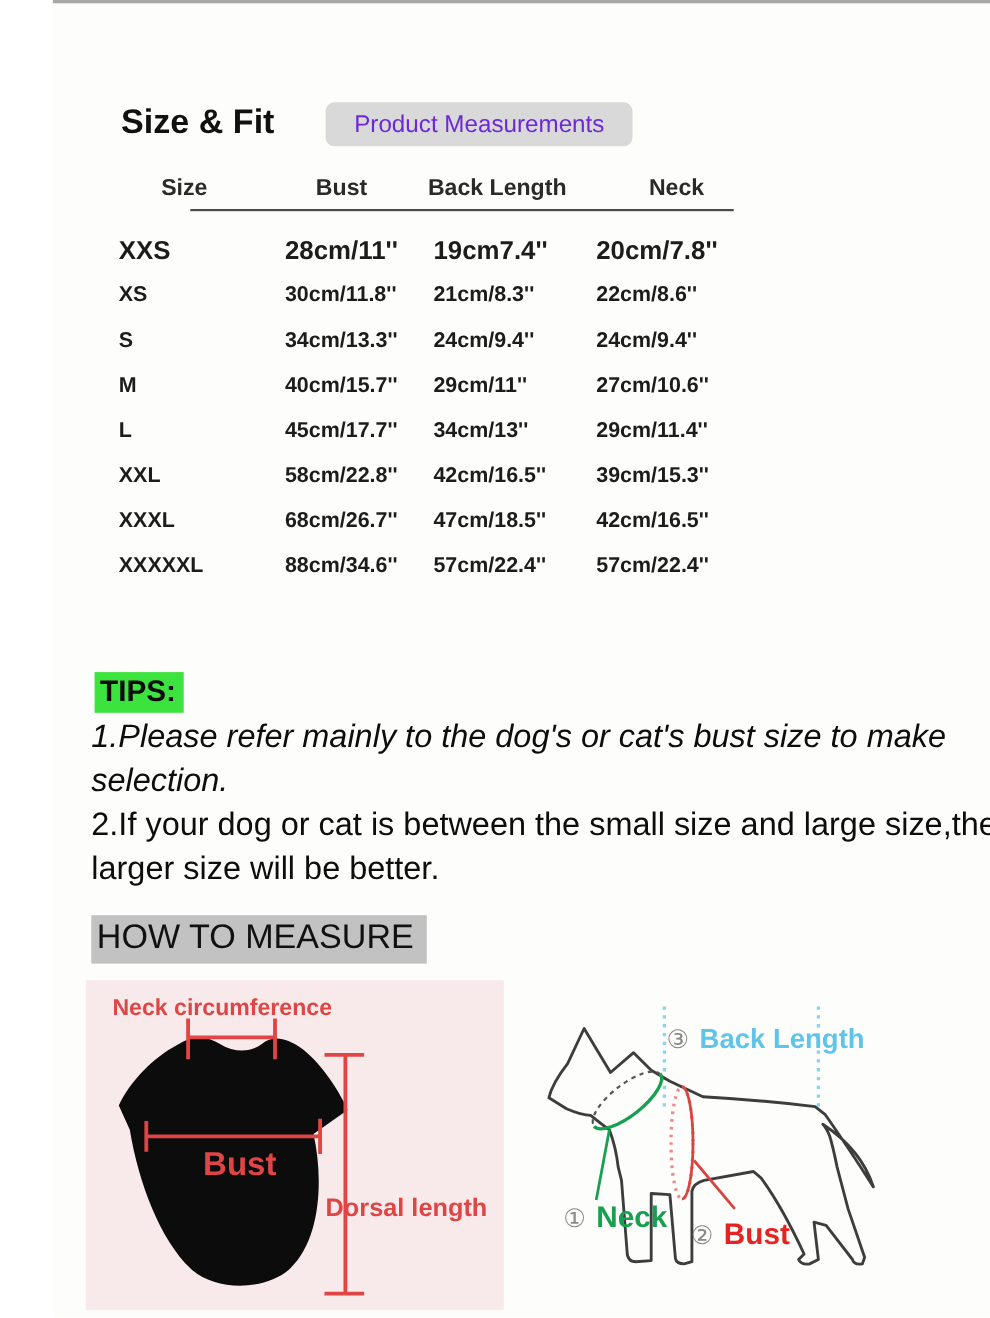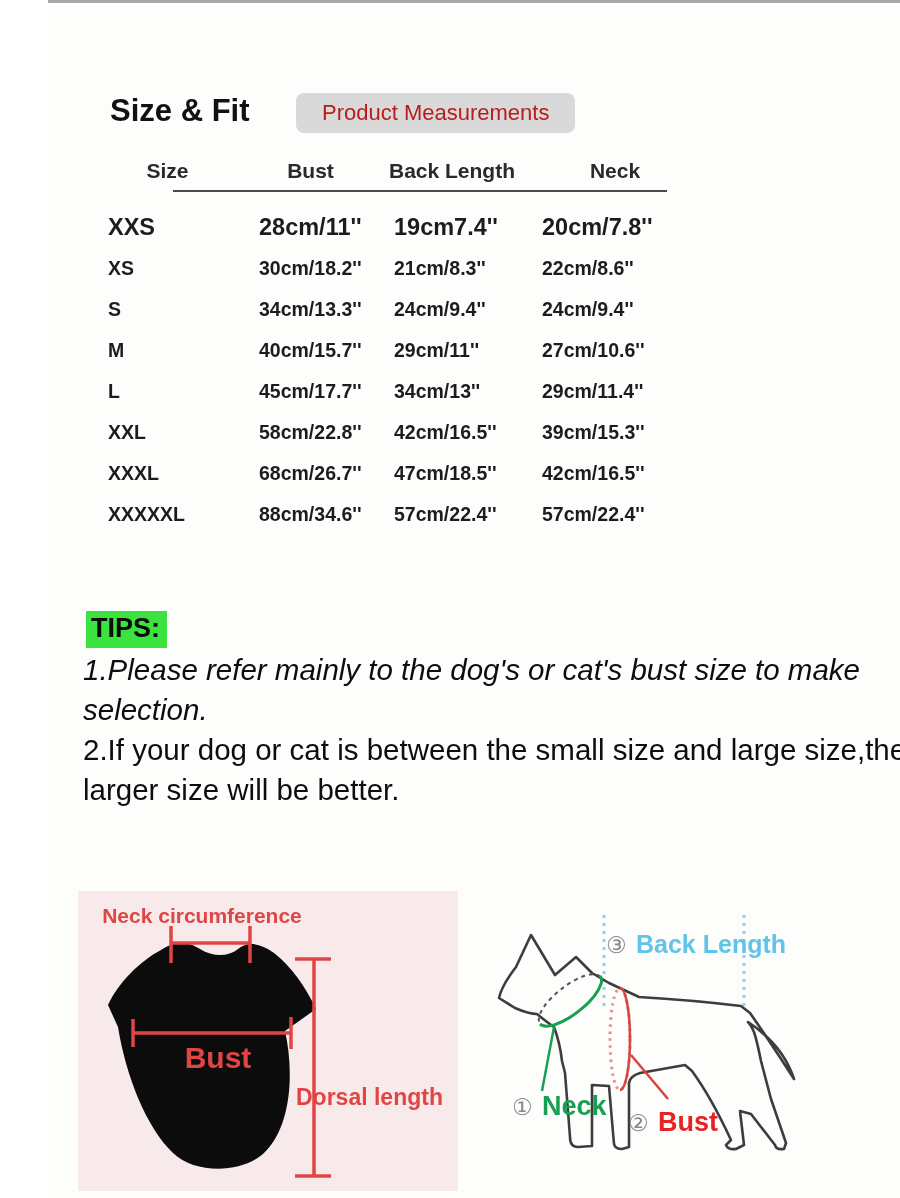--- a/index.html
+++ b/index.html
@@ -9,21 +9,21 @@
     border-top:3px solid #a8a8a8;
     box-sizing:border-box;
     font-family:"Liberation Sans", sans-serif;
     color:#141414;
     margin-left:48px;
   }
   
   .page-title{position:absolute;left:62px;top:90px;font-size:31px;font-weight:bold;color:#111;}
   .badge{
     position:absolute;left:248px;top:90px;
-    background:#d9d9d9;color:#b91c1c;
+    background:#d9d9d9;color:#6d28d9;
     font-size:22px;padding:7px 26px;border-radius:8px;border:0;
     font-family:"Liberation Sans", sans-serif;
   }
   
   .thead{
     position:absolute;left:44px;top:156px;width:612px;
     display:grid;grid-template-columns:151px 135px 148px 178px;
     font-size:21px;font-weight:bold;color:#2a2a2a;
   }
   .thead span{text-align:center;}
@@ -73,21 +73,21 @@
 
   <div class="tbody">
     <div class="trow row-lg">
       <span>XXS</span>
       <span>28cm/11''</span>
       <span>19cm7.4''</span>
       <span>20cm/7.8''</span>
     </div>
     <div class="trow">
       <span>XS</span>
-      <span>30cm/18.2''</span>
+      <span>30cm/11.8''</span>
       <span>21cm/8.3''</span>
       <span>22cm/8.6''</span>
     </div>
     <div class="trow">
       <span>S</span>
       <span>34cm/13.3''</span>
       <span>24cm/9.4''</span>
       <span>24cm/9.4''</span>
     </div>
     <div class="trow">
@@ -119,20 +119,21 @@
       <span>88cm/34.6''</span>
       <span>57cm/22.4''</span>
       <span>57cm/22.4''</span>
     </div>
   </div>
 
   <div class="tips-heading">TIPS:</div>
   <div class="tip-text tip-1">1.Please refer mainly to the dog's or cat's  bust size to make selection.</div>
   <div class="tip-text tip-2">2.If your dog or cat is between the small size and large size,the larger size will be better.</div>
 
+  <div class="measure-heading">HOW TO MEASURE</div>
 
   <div class="shirt-panel">
     <svg width="380" height="300" viewBox="0 0 380 300">
       <path fill="#0c0c0c" d="M 30 114 C 40 92, 62 70, 83 59 C 100 48, 112 52, 122 58 C 135 66, 150 66, 160 58
            C 170 50, 182 52, 196 62 C 212 74, 228 96, 238 118 L 207 140
            C 216 180, 214 235, 186 262 C 165 282, 118 284, 95 262 C 68 236, 48 185, 40 136 Z"></path>
 
       <g stroke="#e04444" stroke-width="3.5">
         <line x1="93" y1="35" x2="93" y2="72"></line>
         <line x1="172" y1="35" x2="172" y2="72"></line>

